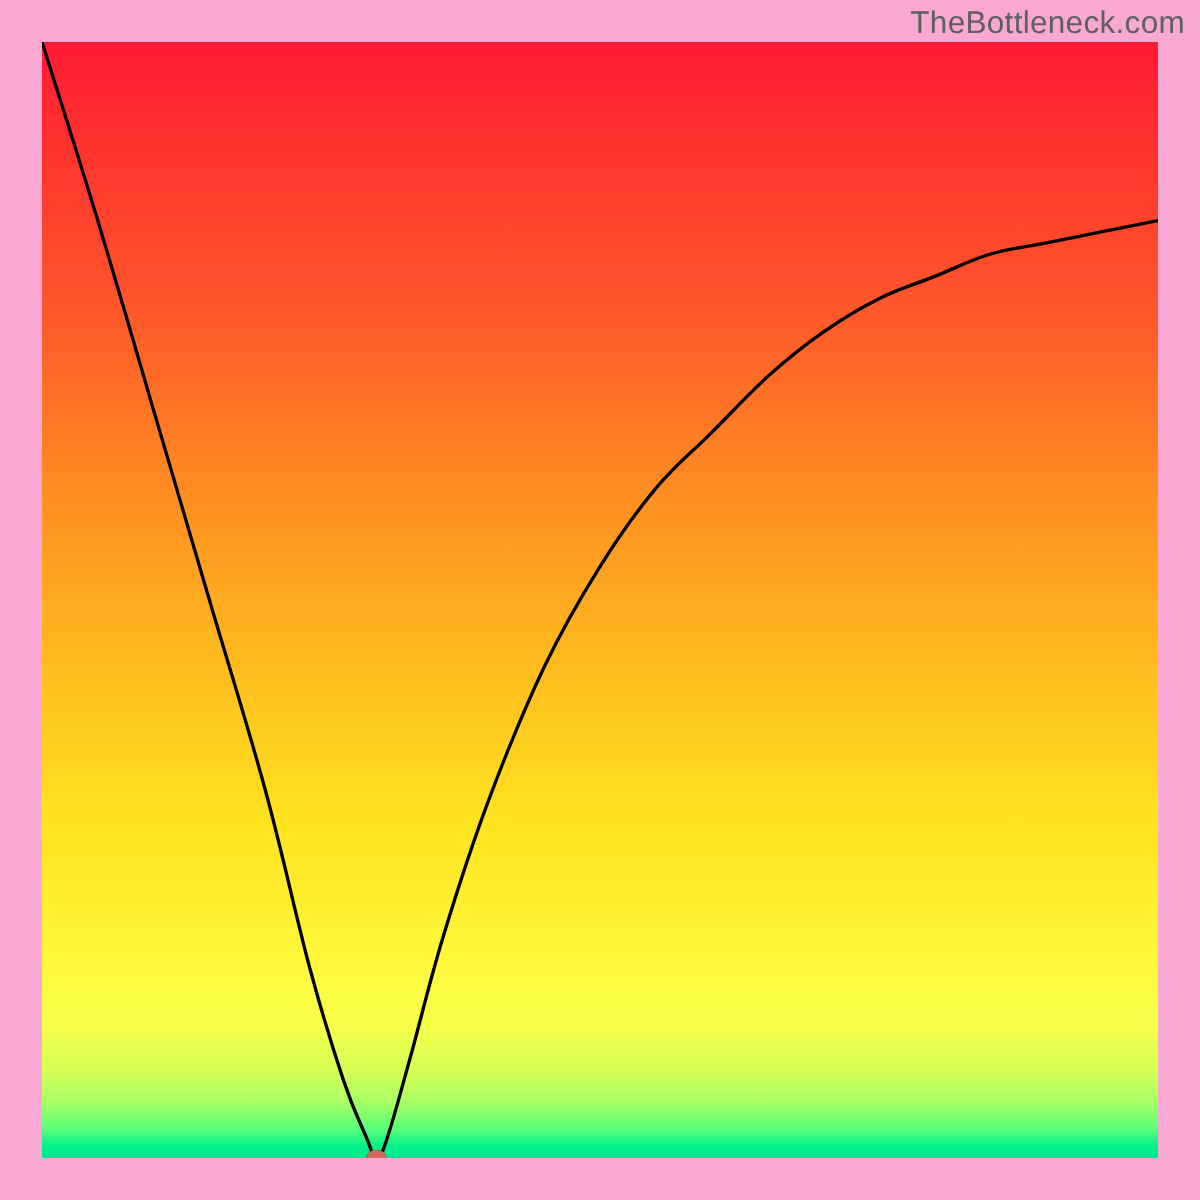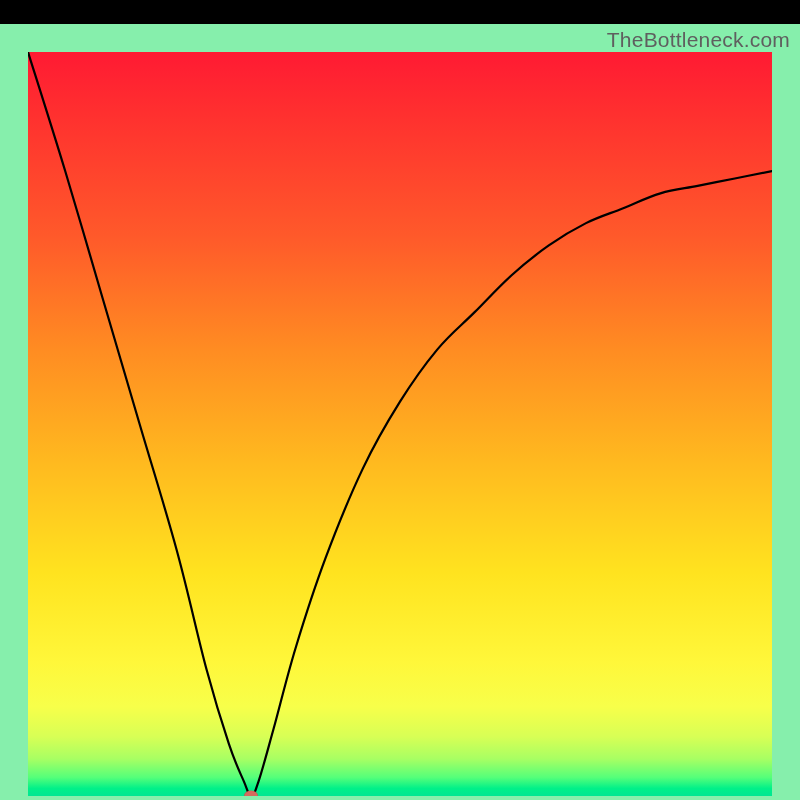--- a/index.html
+++ b/index.html
@@ -7,22 +7,21 @@
     padding: 0;
     width: 800px;
     height: 800px;
     background: #000000;
     overflow: hidden;
     font-family: Arial, Helvetica, sans-serif;
   }
   .frame {
     position: absolute;
     inset: 0;
-    background: #86efac;
-    margin-top: 24px;
+    background: #f9a8d4;
   }
   .plot-area {
     position: absolute;
     left: 28px;
     top: 28px;
     width: 744px;
     height: 744px;
     overflow: hidden;
   }
   .gradient-bg {

